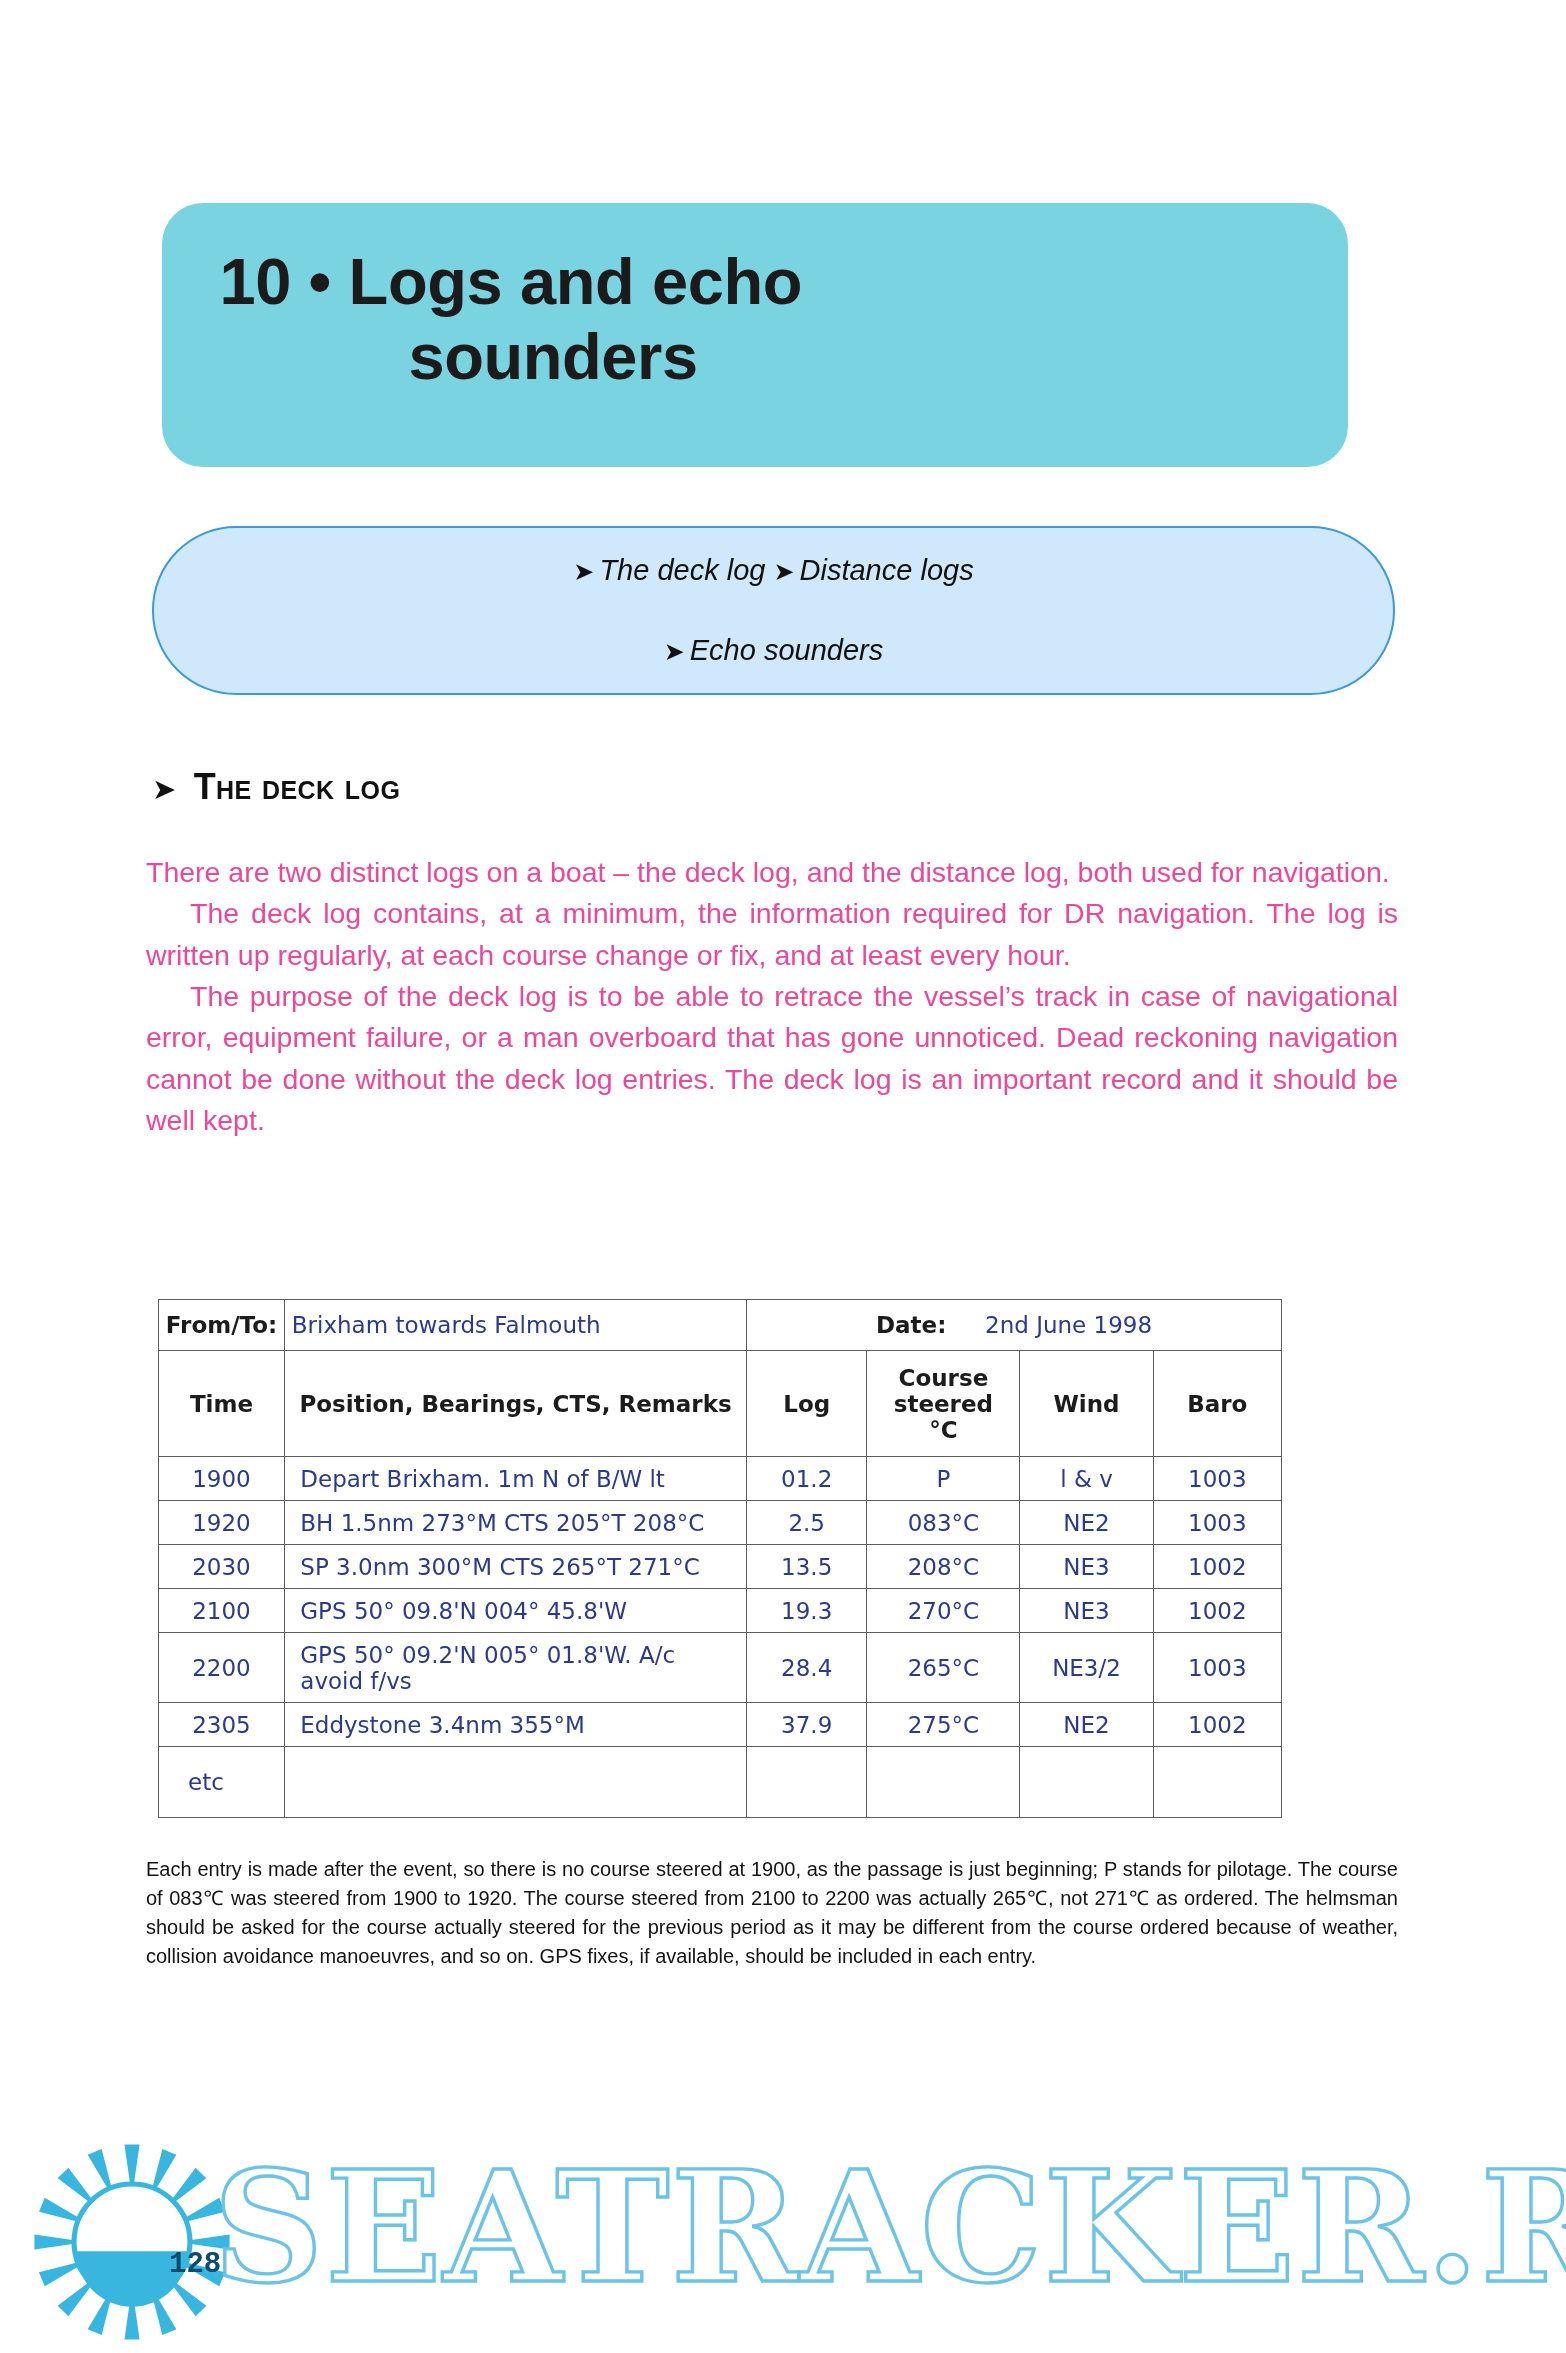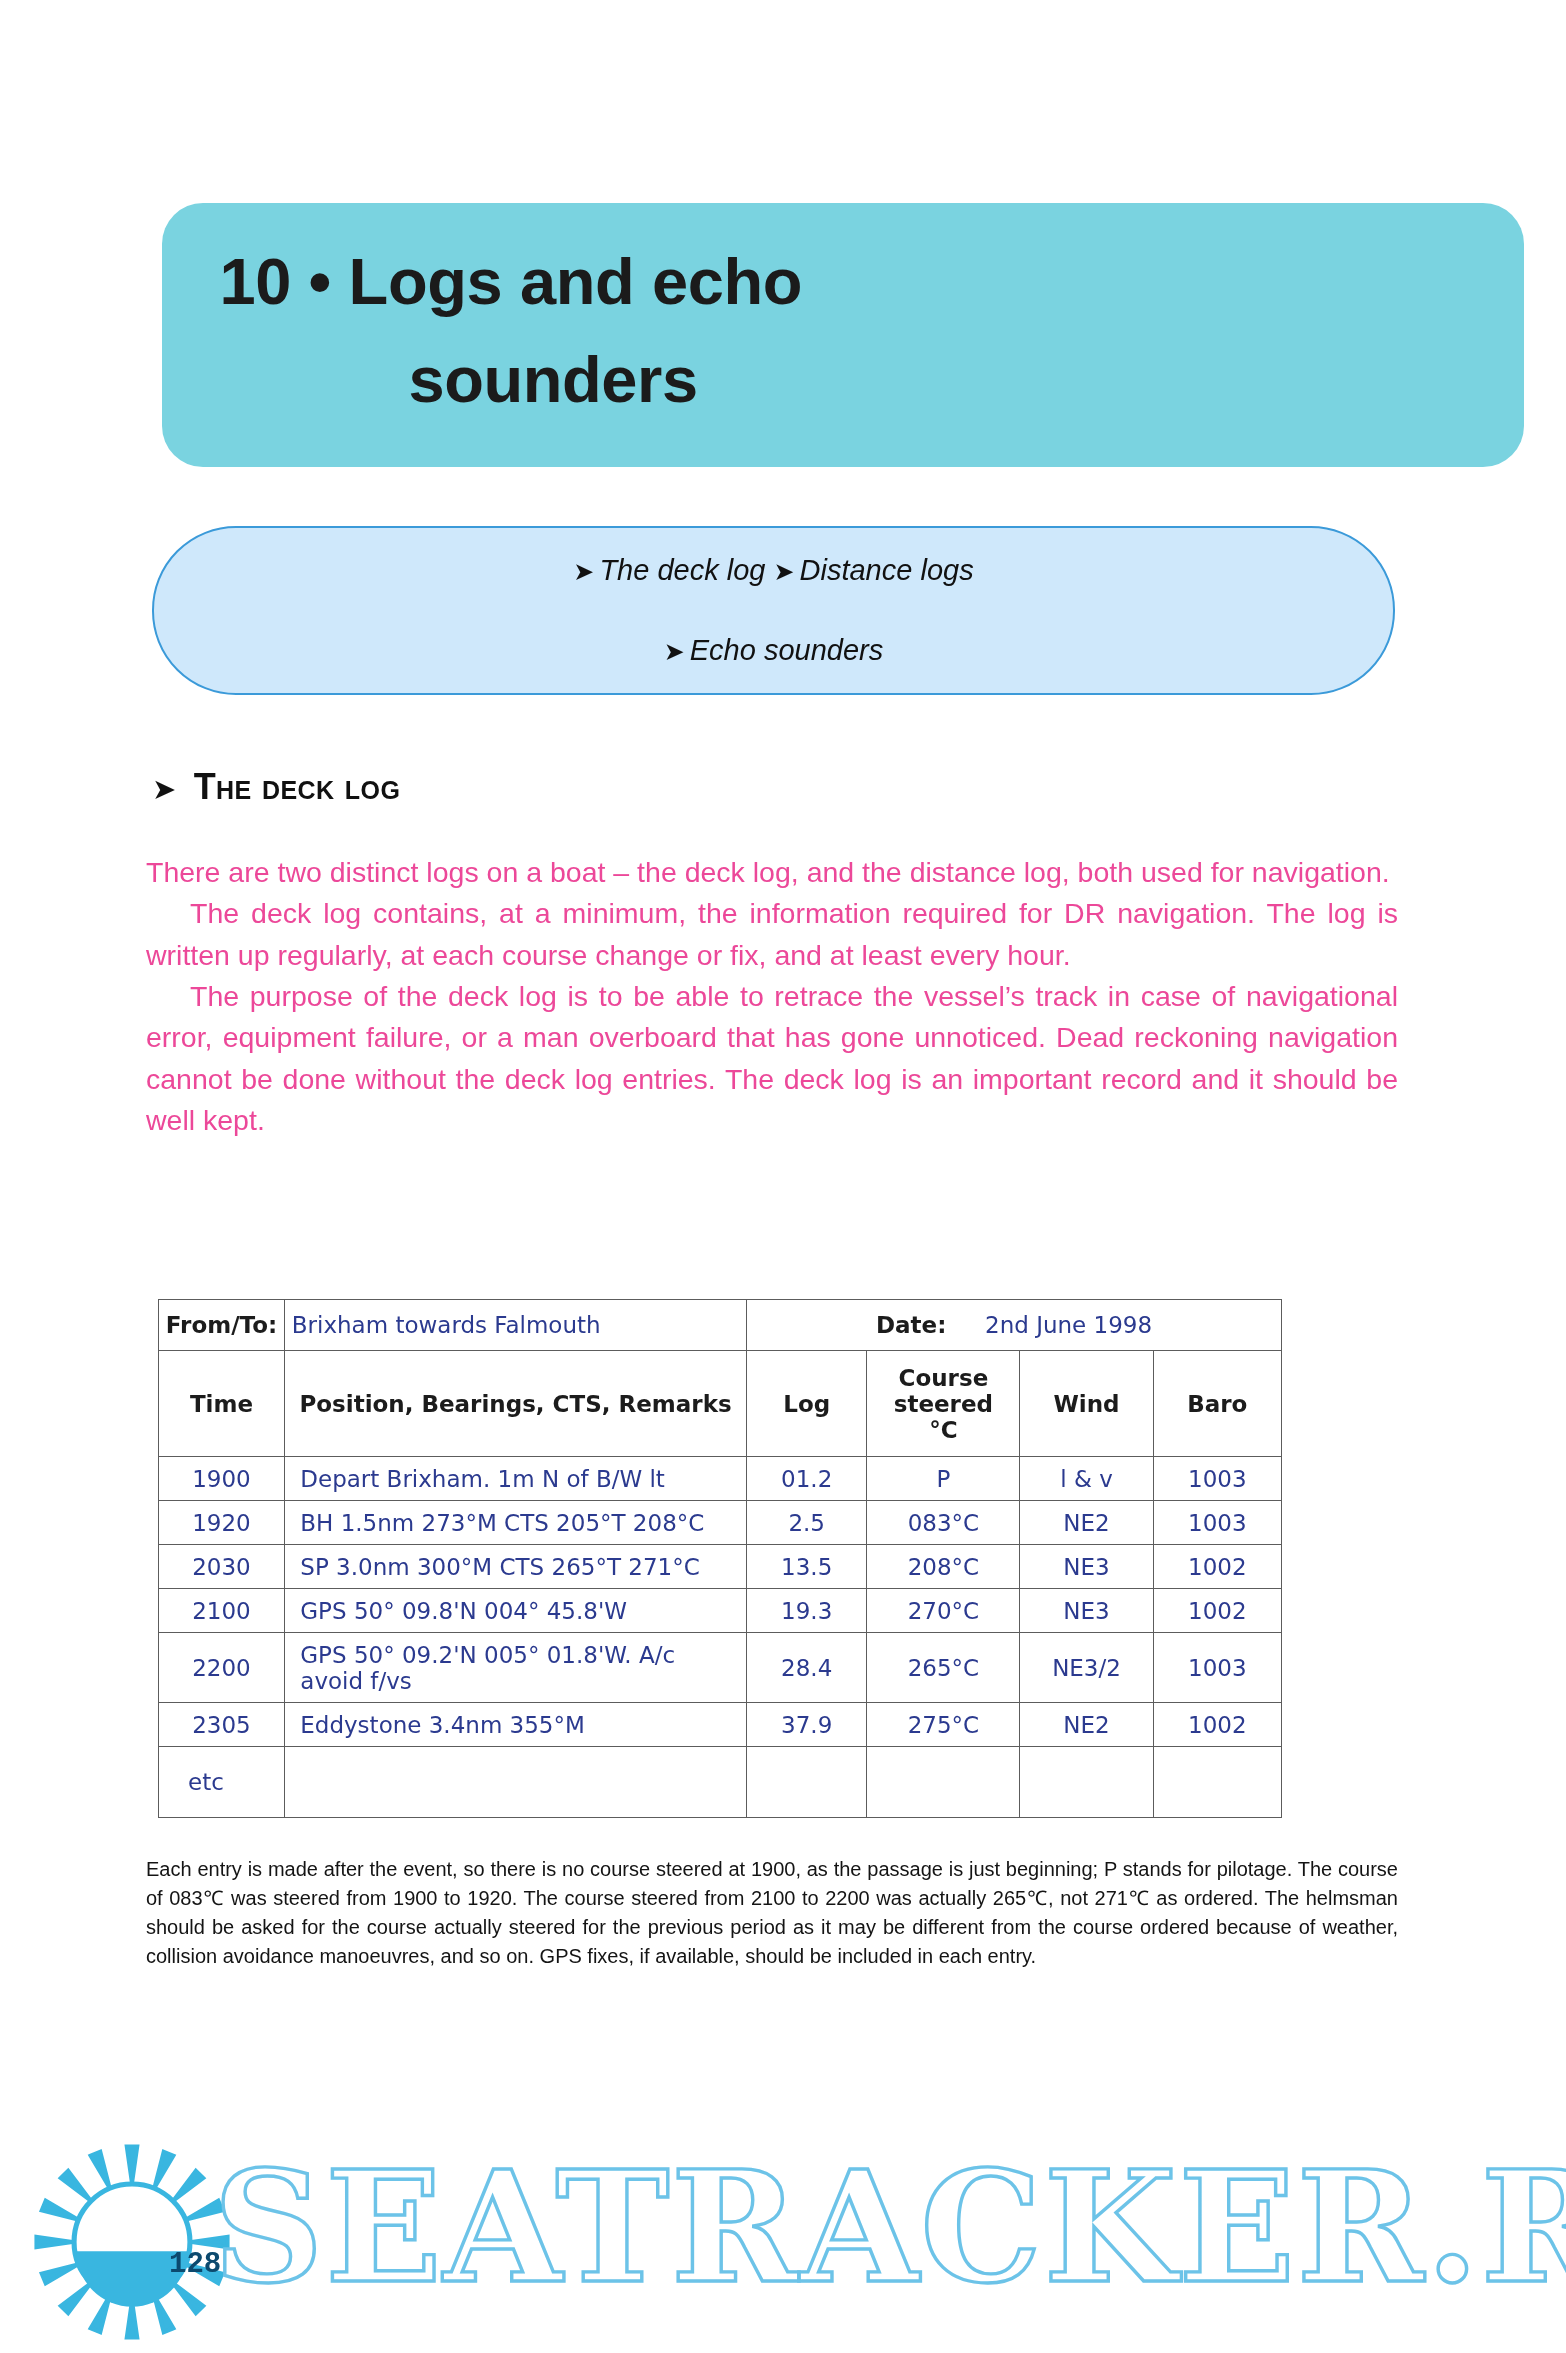--- a/index.html
+++ b/index.html
@@ -20,40 +20,39 @@
     left: 0; top: 0;
     width: 1566px;
     height: 2354px;
   }
 
   
   .title-banner {
     position: absolute;
     left: 162px;
     top: 203px;
-    width: 1362px;
+    width: 1186px;
     height: 264px;
     background: #7ad3e0;
     border-radius: 41px;
     box-sizing: border-box;
     padding: 41px 0 0 37px;
   }
   .title-text {
     font-size: 65px;
     font-weight: bold;
     line-height: 1.16;
     letter-spacing: -0.4px;
     color: #1b1b1b;
     width: 818px;
     padding-left: 20.4px;
   }
   .title-line2 {
     padding-left: 189px;
     display: block;
-    margin-top: 23px;
   }
 
   
   .contents-box {
     position: absolute;
     left: 152px;
     top: 526px;
     width: 1243px;
     height: 169px;
     background: #cfe8fb;

